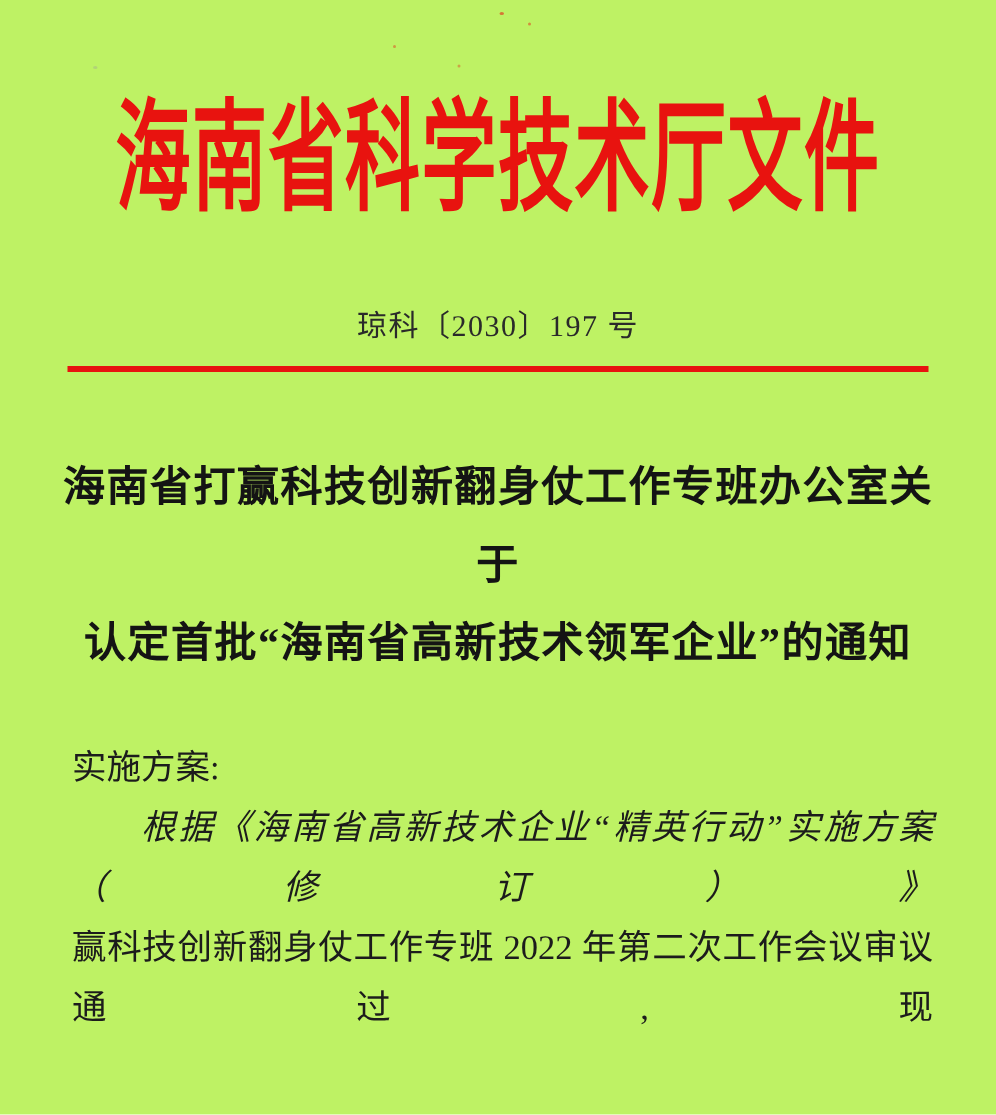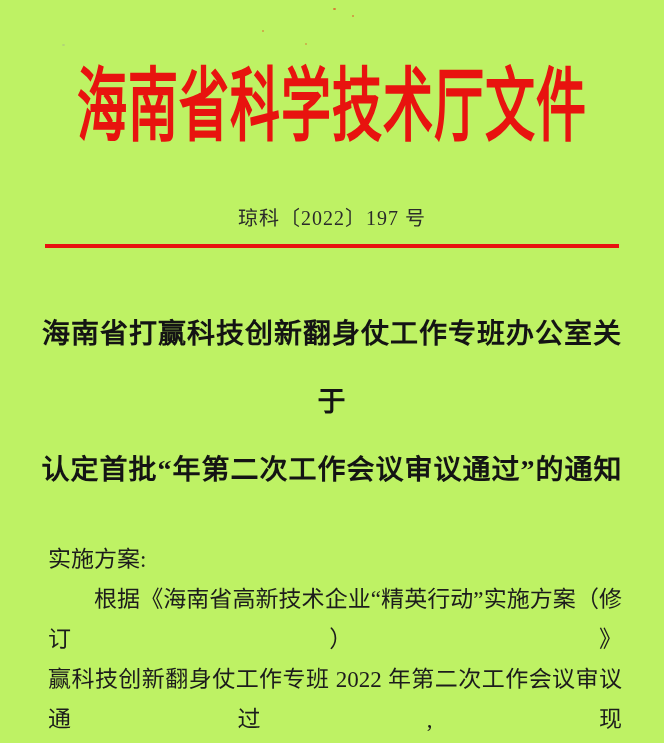--- a/index.html
+++ b/index.html
@@ -54,62 +54,62 @@
     width: 574px;
     height: 4px;
     background: var(--accent-red, #e8130f);
   }
   .notice-title {
     margin: 52px 30px 0 30px;
     text-align: center;
     font-size: 28px;
     font-weight: bold;
     color: #141414;
-    line-height: 68px;
+    line-height: 52px;
     letter-spacing: 1px;
   }
   .body-block {
     margin: 36px 42px 0 48px;
     font-size: 23px;
     line-height: 40px;
     color: #1c1c1c;
   }
   .salutation {
     text-align: left;
   }
   .para { margin-top: 0; }
   .line { min-height: 40px; }
   .just {
     text-align: justify;
     text-align-last: justify;
   }
-  .first { text-indent: 2em; }
+  .first { text-indent: 2em; font-style: italic; }
 </style>
 </head>
 <body>
 
 <div class="page">
 
   <span class="speck red" style="left:333px; top:8px;  width:3px; height:2px; opacity:.55;"></span>
   <span class="speck red" style="left:352px; top:15px; width:2px; height:2px; opacity:.45;"></span>
   <span class="speck red" style="left:262px; top:30px; width:2px; height:2px; opacity:.40;"></span>
   <span class="speck red" style="left:305px; top:43px; width:2px; height:2px; opacity:.35;"></span>
   <span class="speck gray" style="left:62px; top:44px; width:3px; height:2px; opacity:.35;"></span>
 
   <div class="header-title-wrap">
     <h1 class="header-title">海南省科学技术厅文件</h1>
   </div>
 
-  <div class="doc-number">琼科〔2022〕197 号</div>
+  <div class="doc-number">琼科〔2030〕197 号</div>
 
   <div class="red-rule"></div>
 
   <h2 class="notice-title">
     <span>海南省打赢科技创新翻身仗工作专班办公室关于</span><br>
-    <span>认定首批“年第二次工作会议审议通过”的通知</span>
+    <span>认定首批“海南省高新技术领军企业”的通知</span>
   </h2>
 
   <div class="body-block">
     <div class="salutation">实施方案:</div>
 
     <div class="para">
       <div class="line just first">根据《海南省高新技术企业“精英行动”实施方案（修订）》</div>
       <div class="line just">赢科技创新翻身仗工作专班 2022 年第二次工作会议审议通过,现</div>
 
     </div>

